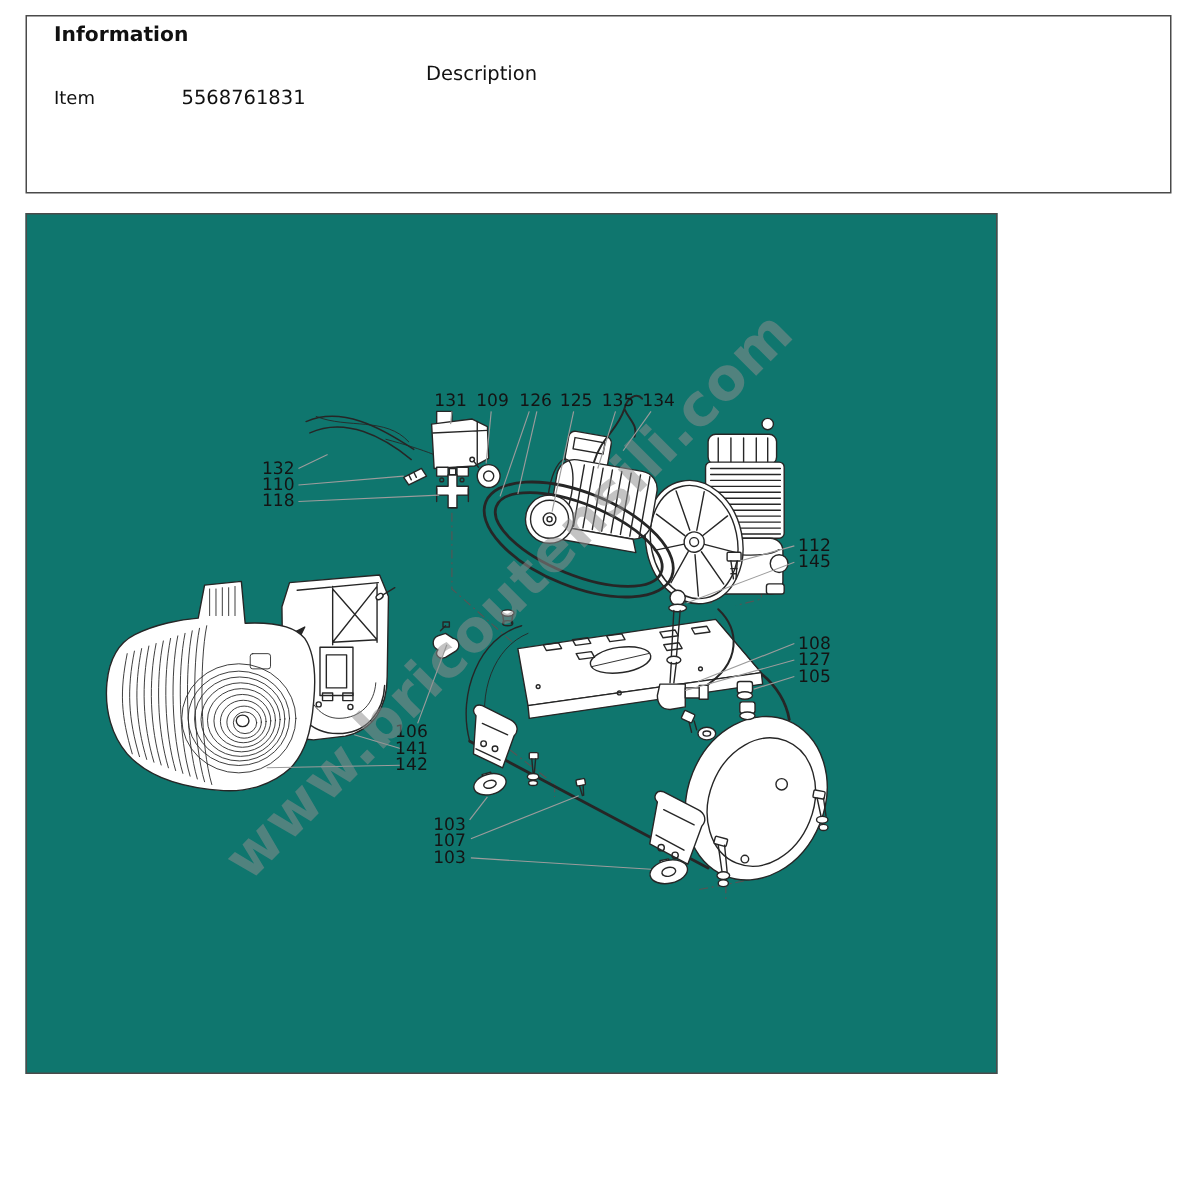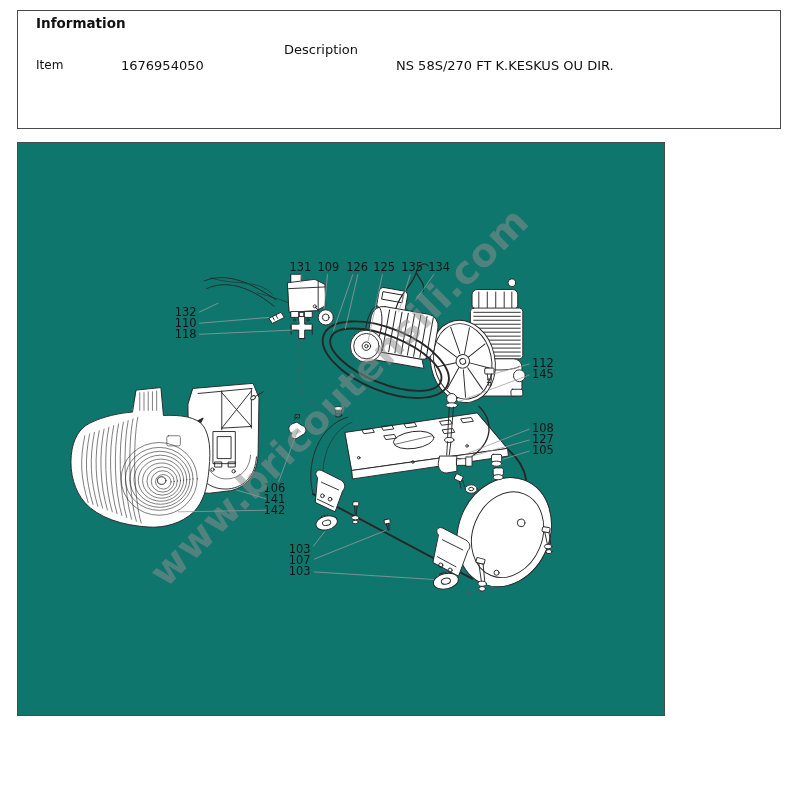--- a/index.html
+++ b/index.html
@@ -25,23 +25,22 @@
          fill:#8e8e8e;opacity:0.52;letter-spacing:1px;stroke:none;}
 </style>
 </head>
 <body>
 
 <div class="page">
 
   <section class="info-box">
     <div class="info-title">Information</div>
     <span class="f-item-label">Item</span>
-    <span class="f-item-value">1676954050</span>
+    <span class="f-item-value">5568761831</span>
     <span class="f-desc-label">Description</span>
-    <span class="f-desc-value">NS 58S/270 FT K.KESKUS OU DIR.</span>
   </section>
 
   <section class="diagram-box">
     <svg id="diagram-svg" viewBox="17 142 764 574">
 
       <g class="dash">
         <path d="M352,326 L352,386 L401,429"></path>
         <path d="M530,377 L530,397 L557,397"></path>
         <path d="M596,371 L596,394 L576,399"></path>
         <path d="M398,513 L433,540 L433,550"></path>

